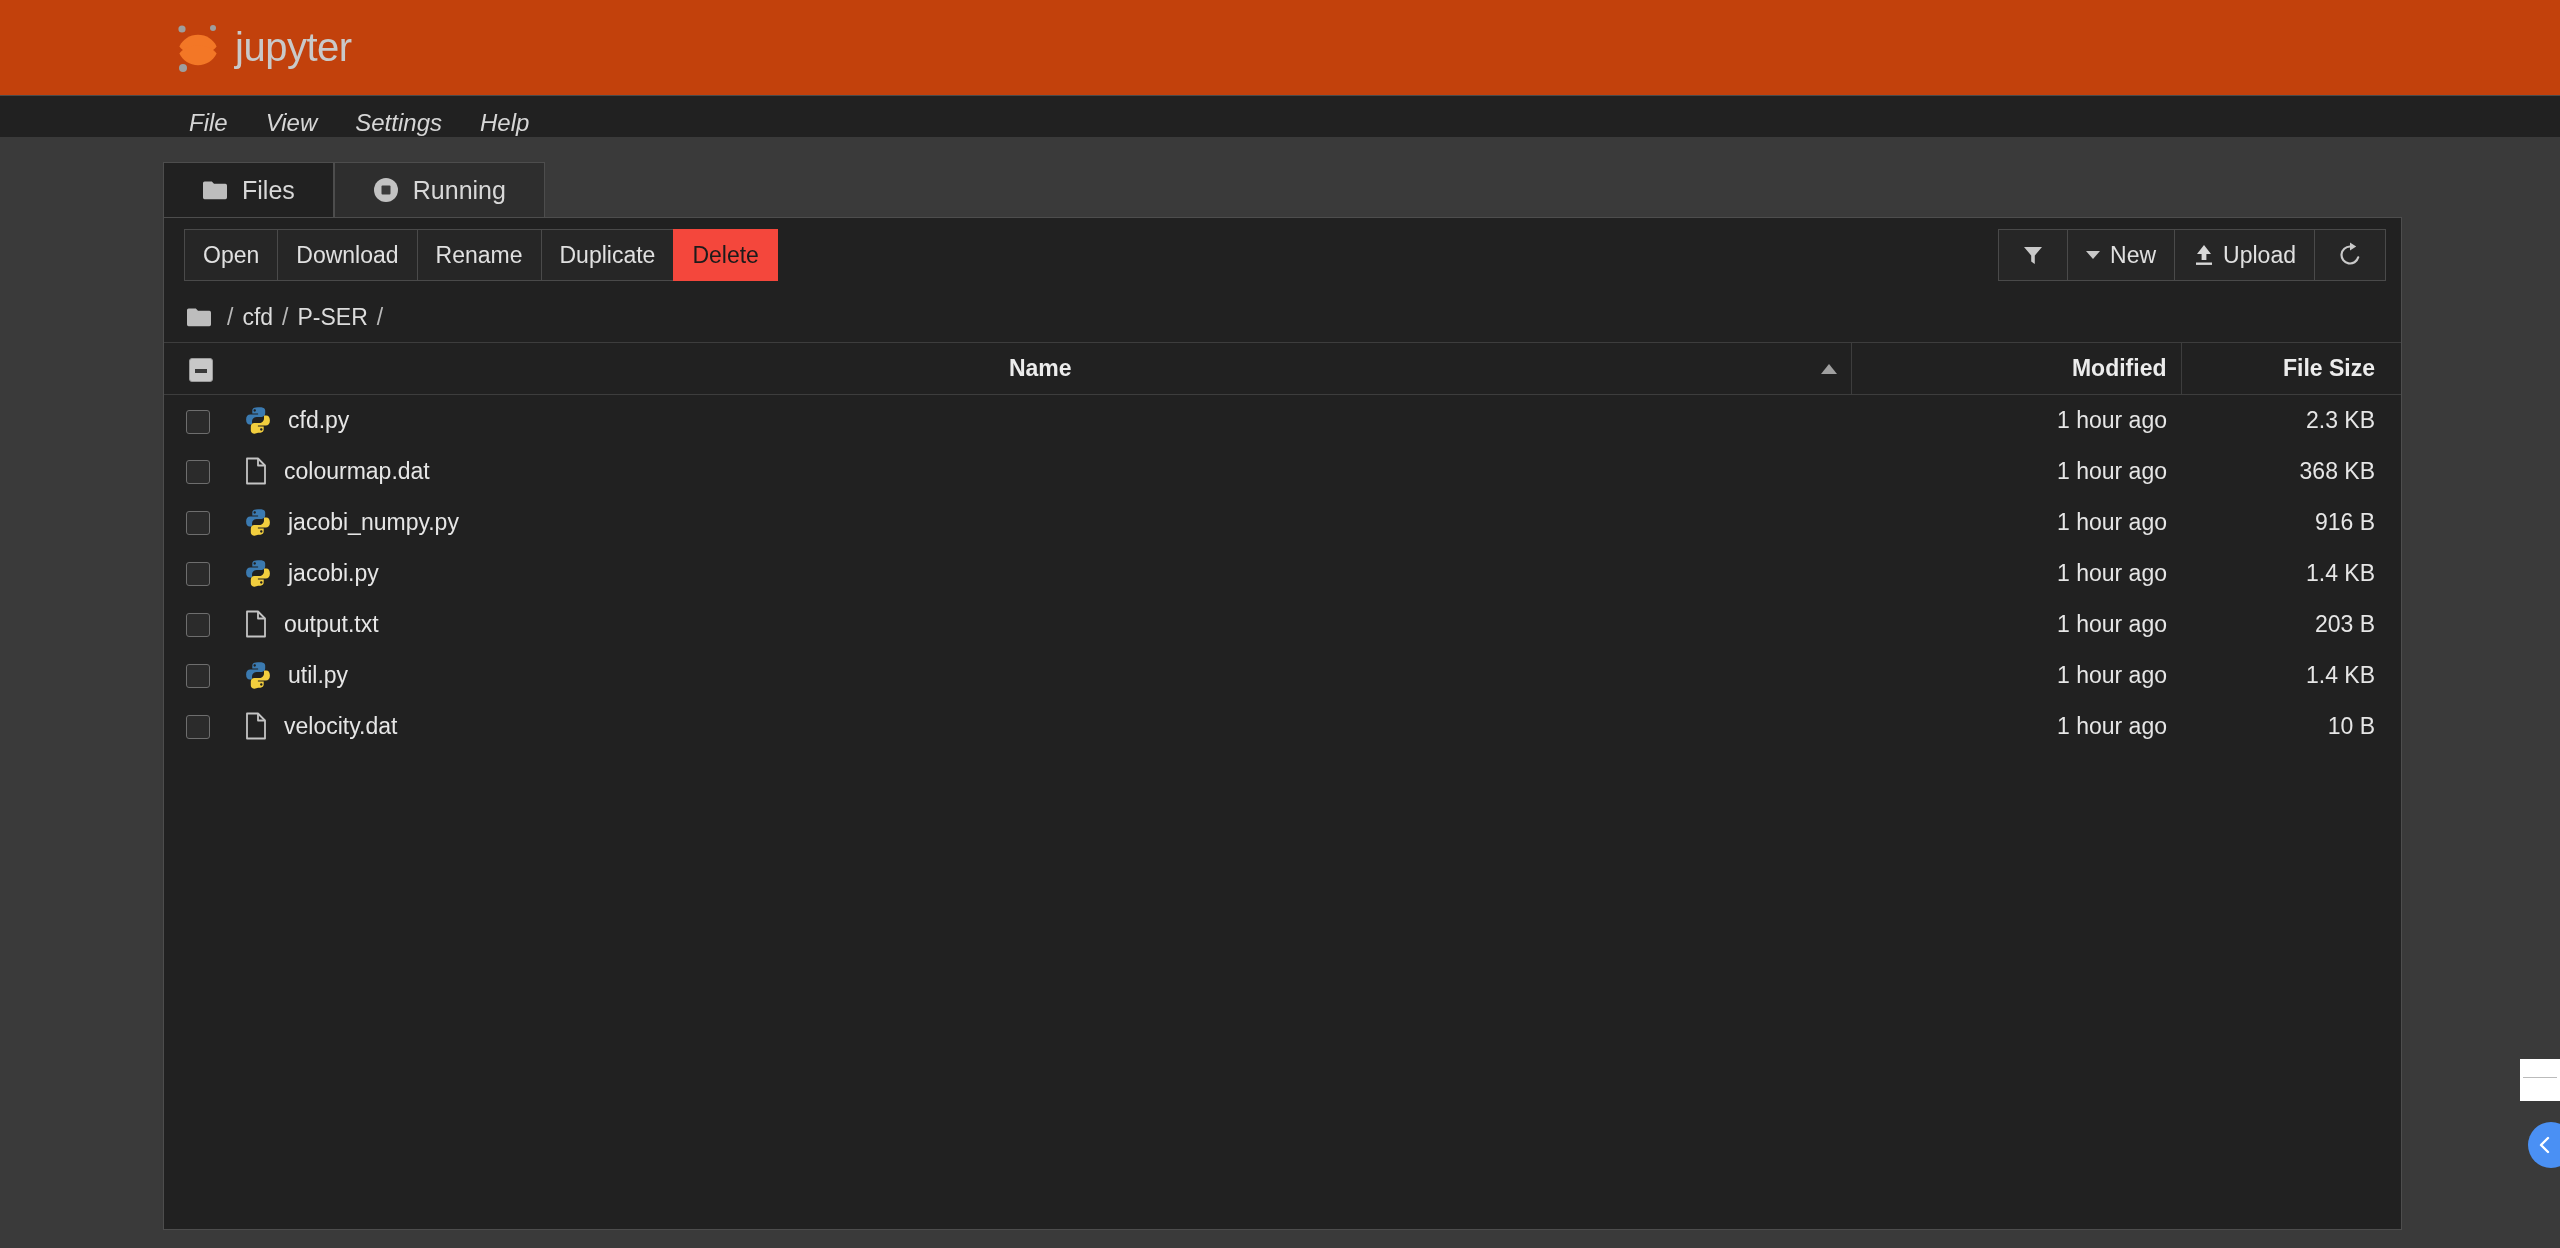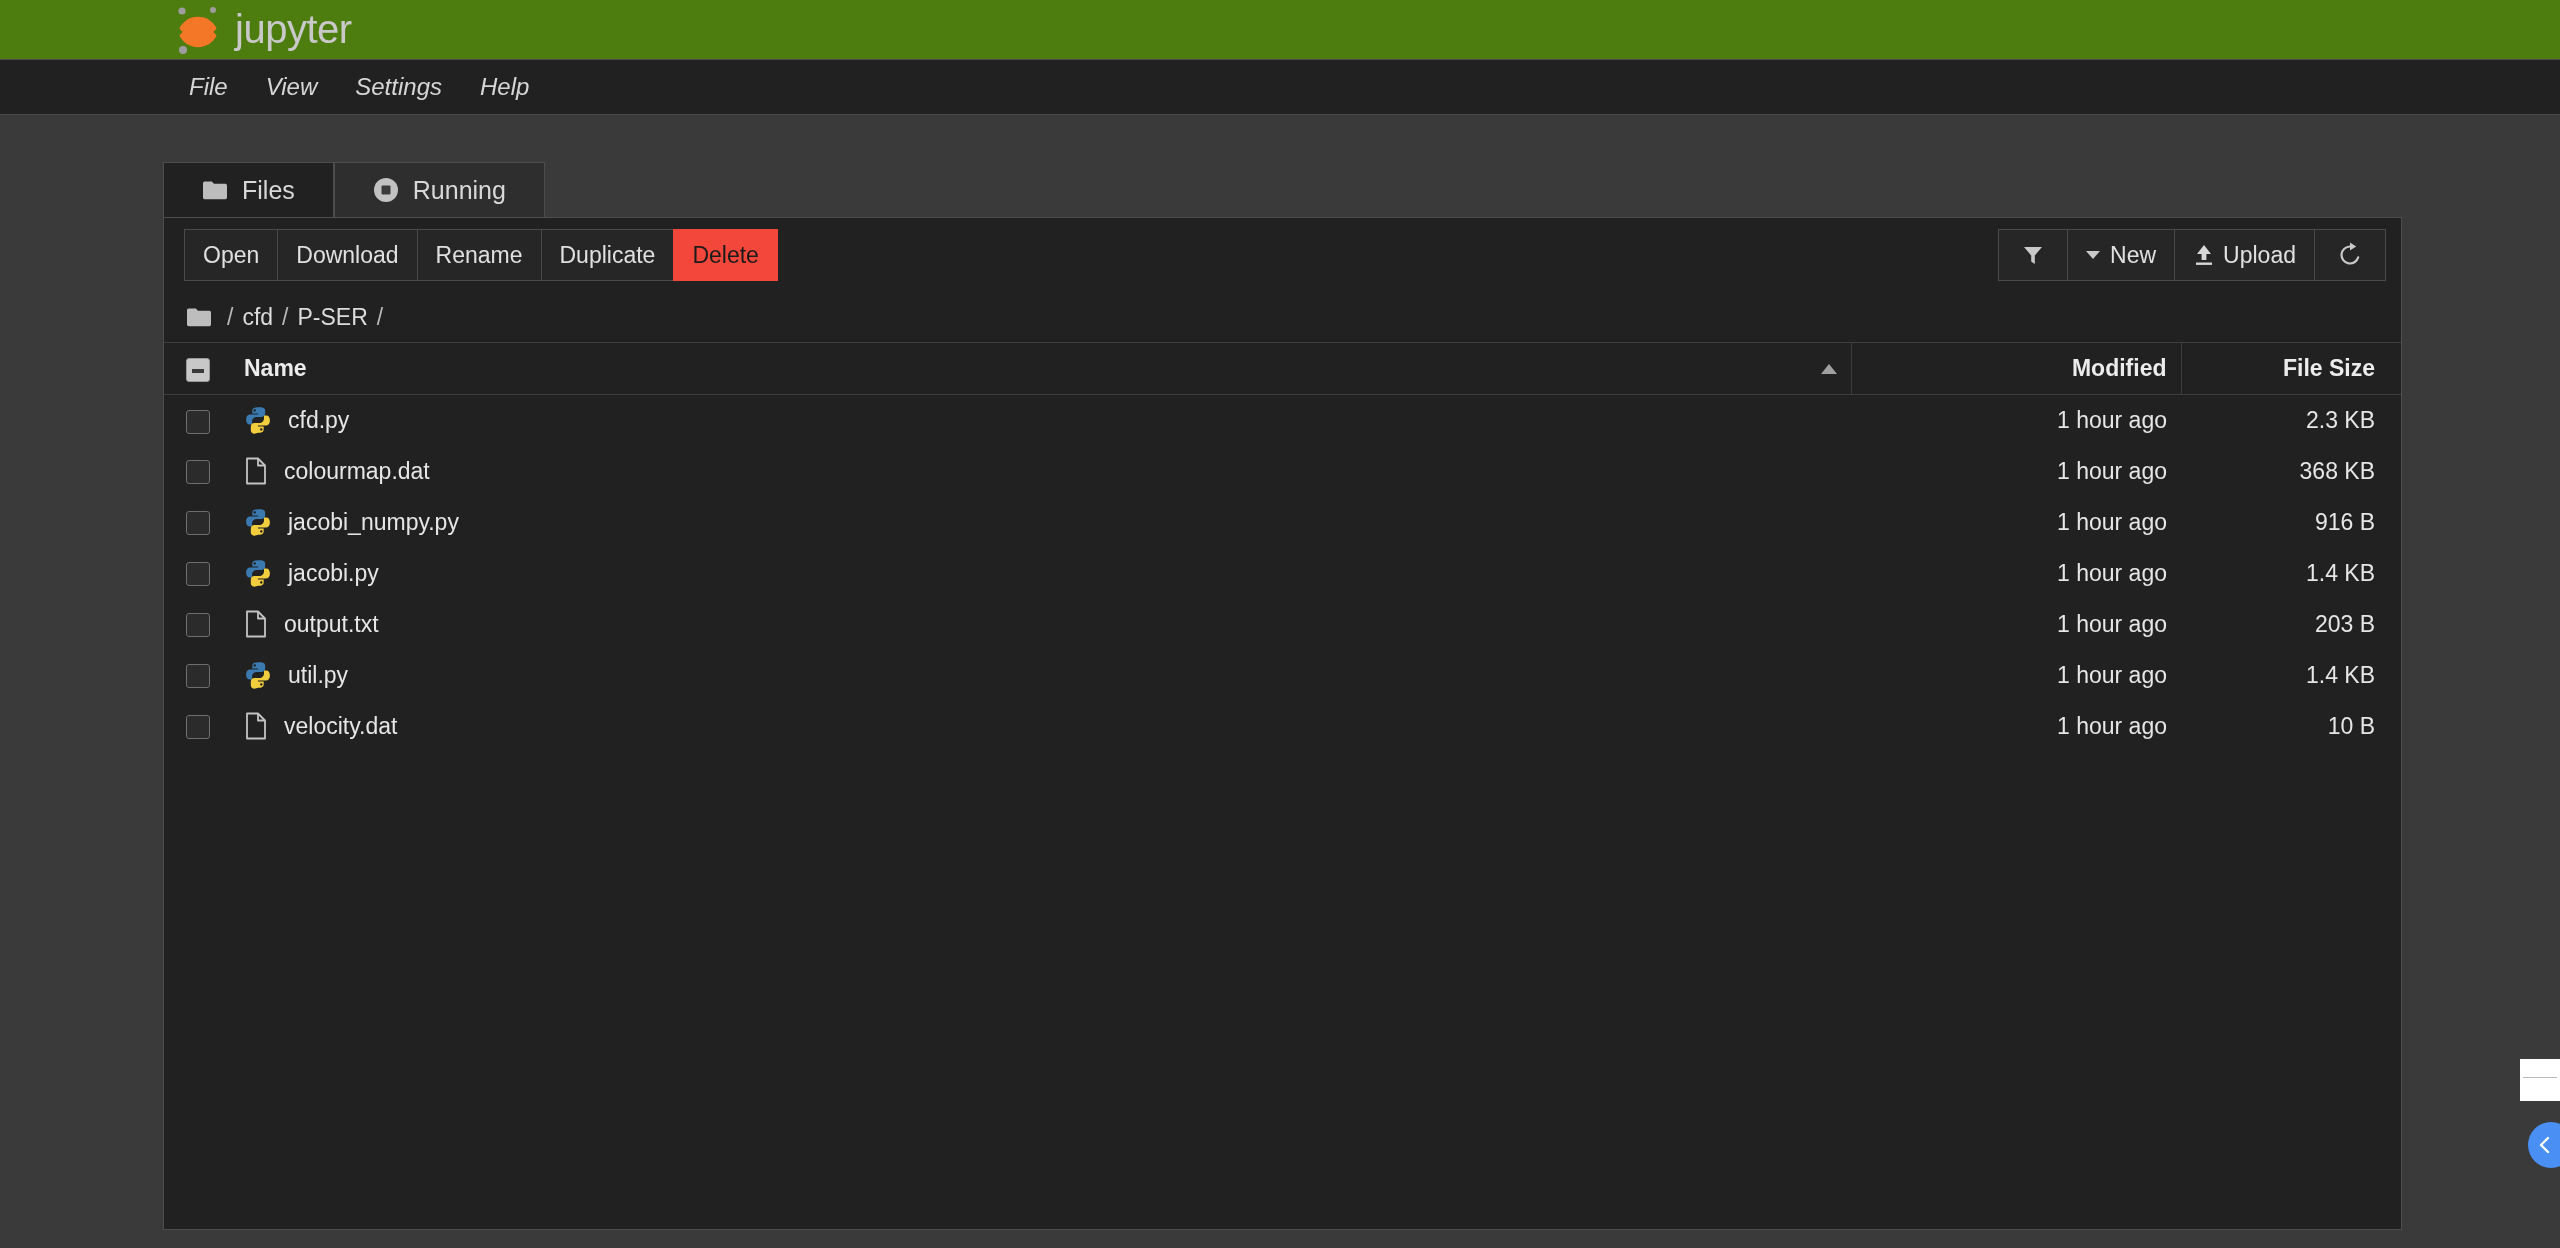--- a/index.html
+++ b/index.html
@@ -8,22 +8,22 @@
     background: #6b6e73;
     font-family: "Liberation Sans", sans-serif;
     overflow: hidden;
   }
   .screen {
     position: absolute; inset: 0;
     background: #3a3a3a;
   }
   
   .logobar {
-    height: 60px;
-    background: #4d7c0f;
+    height: 96px;
+    background: #c2410c;
     display: flex; align-items: center;
     padding-left: 175px;
     border-bottom: 1px solid #4a4a4a;
   }
   .jp-logo { display: flex; align-items: center; gap: 14px; }
   .jp-mark { width: 46px; height: 54px; }
   .jp-word {
     font-size: 40px; color: #c9c9c9; letter-spacing: -0.5px;
   }
   
@@ -119,21 +119,21 @@
   .tbl { width: 100%; border-collapse: collapse; table-layout: fixed; }
   .tbl thead th {
     height: 52px;
     background: #212121;
     border-top: 1px solid #3d3d3d;
     border-bottom: 1px solid #3d3d3d;
     color: #ececec;
     font-size: 23px;
     font-weight: bold;
     padding: 0 14px;
-    text-align: left;
+    text-align: center;
     cursor: pointer;
     position: relative;
   }
   .tbl thead th.divider { border-left: 1px solid #3d3d3d; }
   .col-chk { width: 66px; padding-left: 22px !important; }
   .col-name { width: auto; }
   .col-mod  { width: 330px; text-align: right !important; }
   .col-size { width: 220px; text-align: right !important; padding-right: 26px !important; }
   .sort-asc {
     position: absolute; right: 14px; top: 50%;

